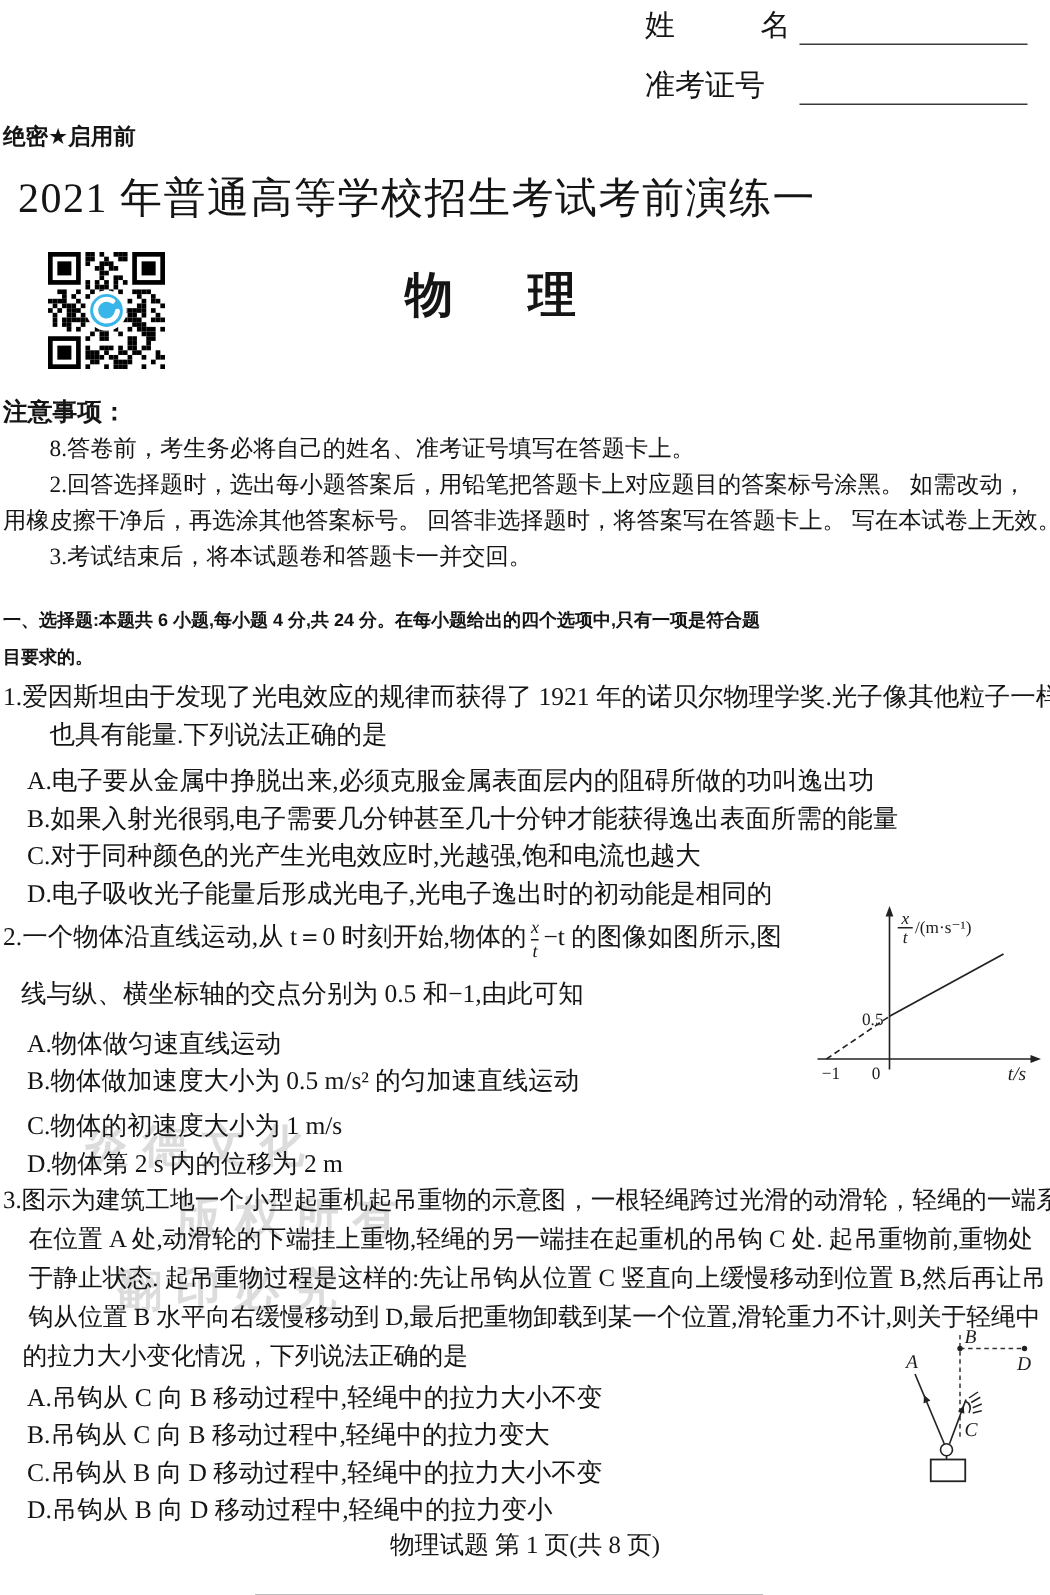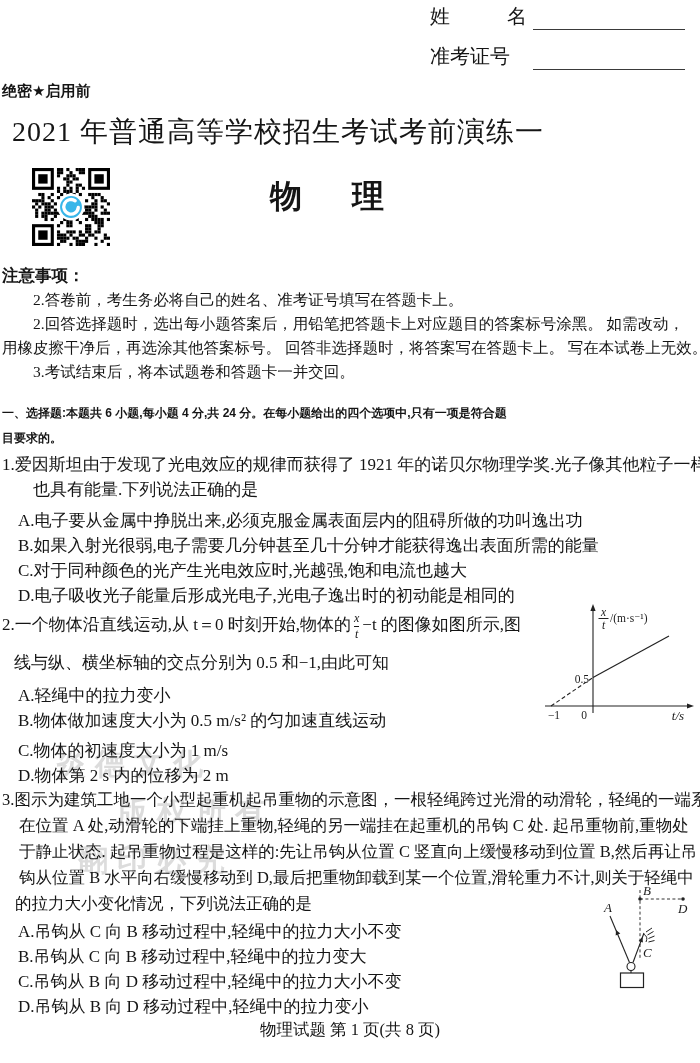--- a/index.html
+++ b/index.html
@@ -265,21 +265,21 @@
     </svg>
   </div>
 
   <div class="abs z subject hei" style="left:270px;top:175px;">
     <span>物</span>
     <span>理</span>
   </div>
 
   <div class="abs z notice" style="left:2px;top:262px;">
     <div class="line hei" style="font-size:16.5px;line-height:26px;">注意事项：</div>
-    <div class="line indent">2.答卷前，考生务必将自己的姓名、准考证号填写在答题卡上。</div>
+    <div class="line indent">8.答卷前，考生务必将自己的姓名、准考证号填写在答题卡上。</div>
     <div class="line indent">2.回答选择题时，选出每小题答案后，用铅笔把答题卡上对应题目的答案标号涂黑。 如需改动，</div>
     <div class="line">用橡皮擦干净后，再选涂其他答案标号。 回答非选择题时，将答案写在答题卡上。 写在本试卷上无效。</div>
     <div class="line indent">3.考试结束后，将本试题卷和答题卡一并交回。</div>
   </div>
 
   <div class="abs z sec hei" style="left:2px;top:401px;">
     <div class="line">一、选择题:本题共 6 小题,每小题 4 分,共 24 分。在每小题给出的四个选项中,只有一项是符合题</div>
     <div class="line">目要求的。</div>
   </div>
 
@@ -299,21 +299,21 @@
   <div class="abs z q" style="left:2px;top:606px;width:545px;">
     <div class="line" style="line-height:38px;">
       <span>2.一个物体沿直线运动,从 t＝0 时刻开始,物体的</span><span class="frac">
           <span>x</span>
           <span class="bar"></span>
           <span>t</span>
         </span><span>−t 的图像如图所示,图</span>
     </div>
     <div class="line" style="margin-top:6px;padding-left:12px;">线与纵、横坐标轴的交点分别为 0.5 和−1,由此可知</div>
     <div class="opts">
-      <div class="line" style="margin-top:8px;">A.轻绳中的拉力变小</div>
+      <div class="line" style="margin-top:8px;">A.物体做匀速直线运动</div>
       <div class="line">B.物体做加速度大小为 0.5 m/s² 的匀加速直线运动</div>
       <div class="line" style="margin-top:5px;">C.物体的初速度大小为 1 m/s</div>
       <div class="line">D.物体第 2 s 内的位移为 2 m</div>
     </div>
   </div>
 
   <svg class="abs z" style="left:540px;top:602px;" width="158" height="126" viewBox="0 0 158 126">
     <g stroke="#222" stroke-width="1.1" fill="none">
       <line x1="53" y1="6" x2="53" y2="111"></line>
       <line x1="5" y1="104" x2="150" y2="104"></line>

